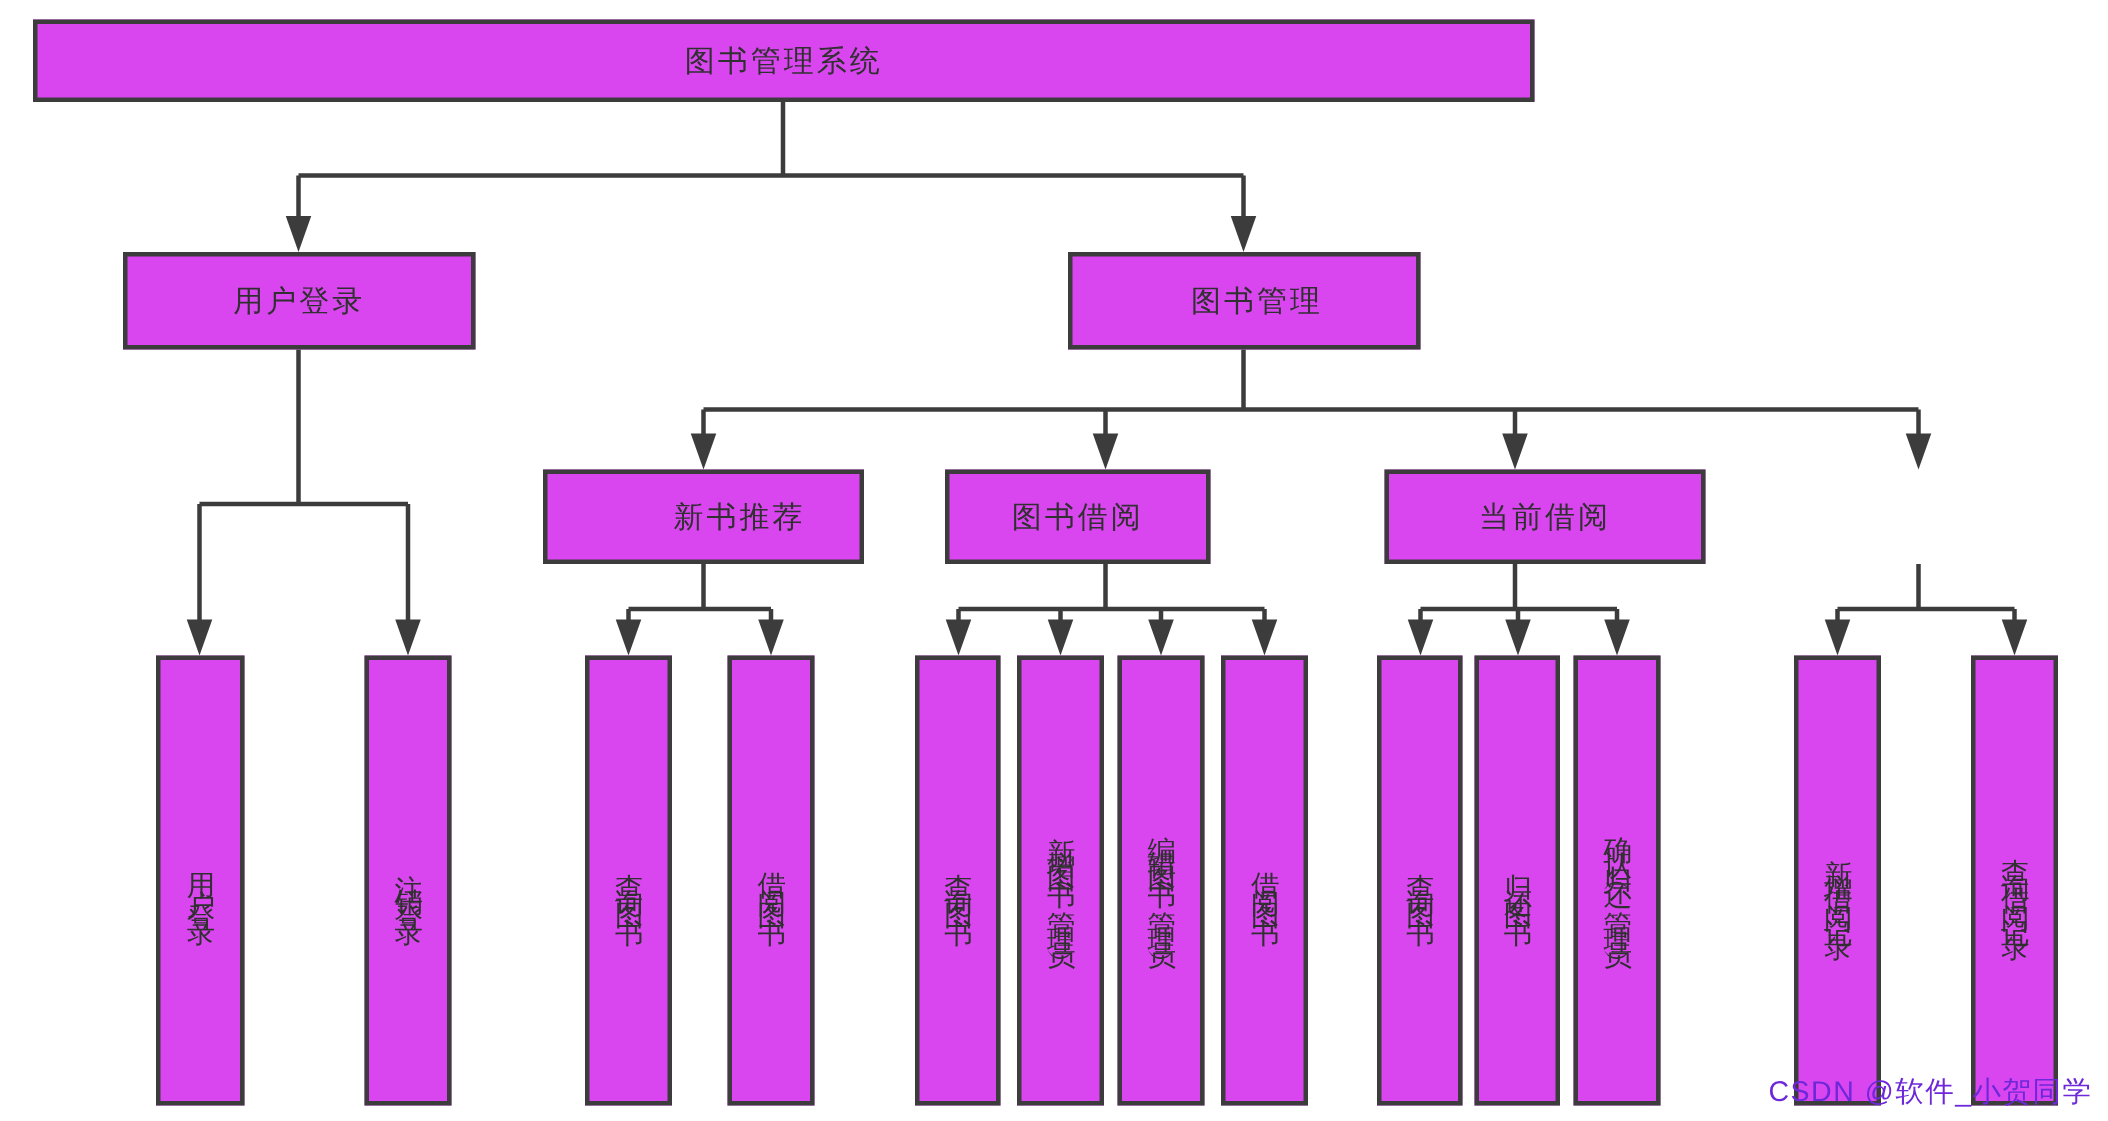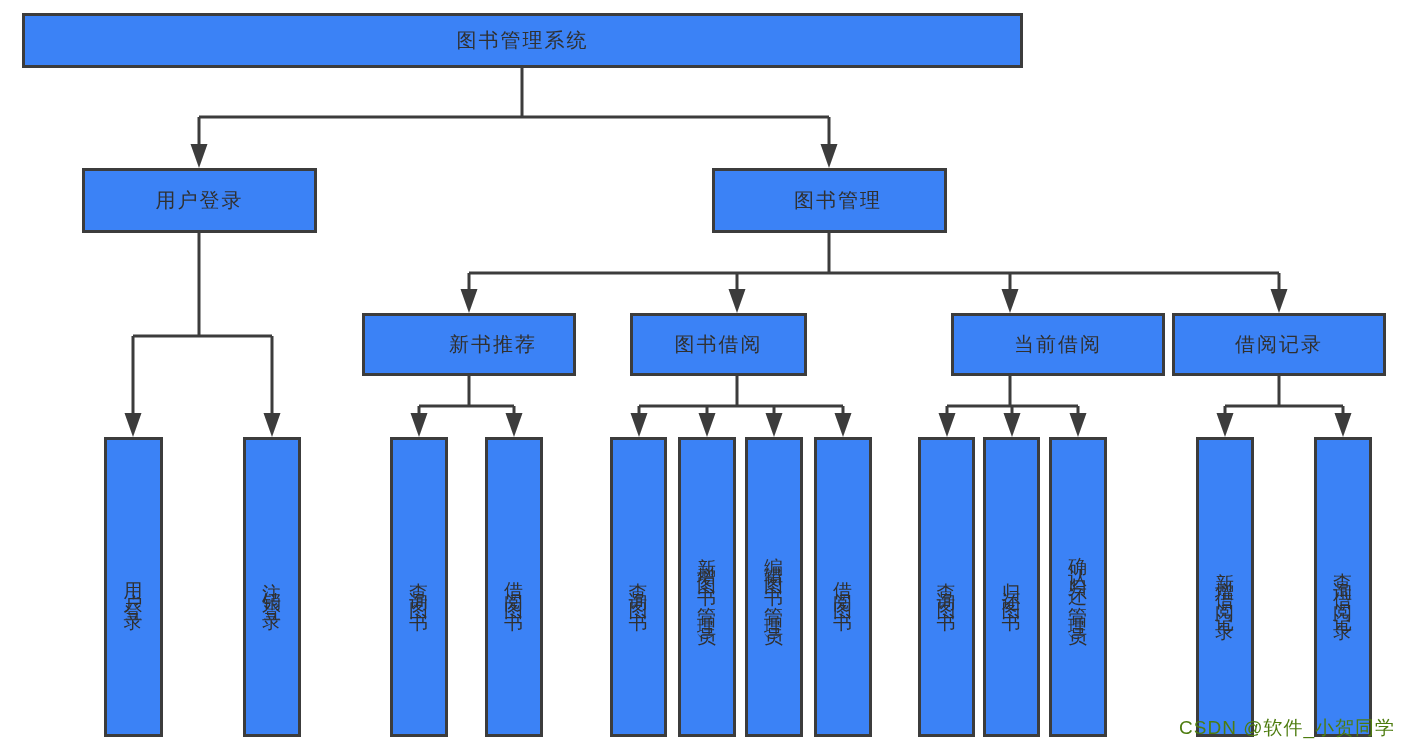--- a/index.html
+++ b/index.html
@@ -13,21 +13,21 @@
   }
   svg.connectors {
     position: absolute;
     left: 0; top: 0;
     width: 1405px; height: 747px;
     pointer-events: none;
   }
   .box {
     position: absolute;
     box-sizing: border-box;
-    background: #3b82f6;
+    background: #d946ef;
     border: 3px solid #3c3c3c;
     display: flex;
     align-items: center;
     justify-content: center;
     color: #303030;
     font-size: 20px;
     letter-spacing: 2px;
     text-align: center;
     white-space: nowrap;
   }
@@ -40,21 +40,21 @@
     white-space: nowrap;
   }
   
   #n-root           { left: 22px;  top: 13px;  width: 1001px; height: 55px; }
   
   #n-user-login     { left: 82px;  top: 168px; width: 235px; height: 65px; }
   #n-book-mgmt      { left: 712px; top: 168px; width: 235px; height: 65px; padding-left: 17px; }
   
   #n-new-book       { left: 362px;  top: 313px; width: 214px; height: 63px; padding-left: 48px; }
   #n-book-borrow    { left: 630px;  top: 313px; width: 177px; height: 63px; }
-  #n-current-borrow { left: 951px;  top: 313px; width: 214px; height: 63px; }
+  #n-current-borrow { left: 923px;  top: 313px; width: 214px; height: 63px; }
   #n-borrow-record  { left: 1172px; top: 313px; width: 214px; height: 63px; }
   
   .leaf { top: 437px; height: 300px; }
   #n-leaf-user-login { left: 104px;  width: 59px; }
   #n-leaf-logout     { left: 243px;  width: 58px; }
   #n-leaf-nb-query   { left: 390px;  width: 58px; }
   #n-leaf-nb-borrow  { left: 485px;  width: 58px; }
   #n-leaf-bb-query   { left: 610px;  width: 57px; }
   #n-leaf-bb-add     { left: 678px;  width: 58px; }
   #n-leaf-bb-edit    { left: 745px;  width: 58px; }
@@ -63,21 +63,21 @@
   #n-leaf-cb-return  { left: 983px;  width: 57px; }
   #n-leaf-cb-confirm { left: 1049px; width: 58px; }
   #n-leaf-br-add     { left: 1196px; width: 58px; }
   #n-leaf-br-query   { left: 1314px; width: 58px; }
   .watermark {
     position: absolute;
     right: 10px;
     bottom: 6px;
     font-size: 19px;
     letter-spacing: 1px;
-    color: #4d7c0f;
+    color: #6d28d9;
     z-index: 10;
   }
 </style>
 </head>
 <body>
 
 <div class="stage">
 
   <svg class="connectors" viewBox="0 0 1405 747" xmlns="http://www.w3.org/2000/svg">
     <g stroke="#3c3c3c" stroke-width="3" fill="none">
@@ -132,23 +132,20 @@
 
   <div class="box" id="n-new-book">
     <span>新书推荐</span>
   </div>
   <div class="box" id="n-book-borrow">
     <span>图书借阅</span>
   </div>
   <div class="box" id="n-current-borrow">
     <span>当前借阅</span>
   </div>
-  <div class="box" id="n-borrow-record">
-    <span>借阅记录</span>
-  </div>
 
   <div class="box leaf" id="n-leaf-user-login">
     <span class="vlabel">用户登录</span>
   </div>
   <div class="box leaf" id="n-leaf-logout">
     <span class="vlabel">注销登录</span>
   </div>
   <div class="box leaf" id="n-leaf-nb-query">
     <span class="vlabel">查询图书</span>
   </div>

